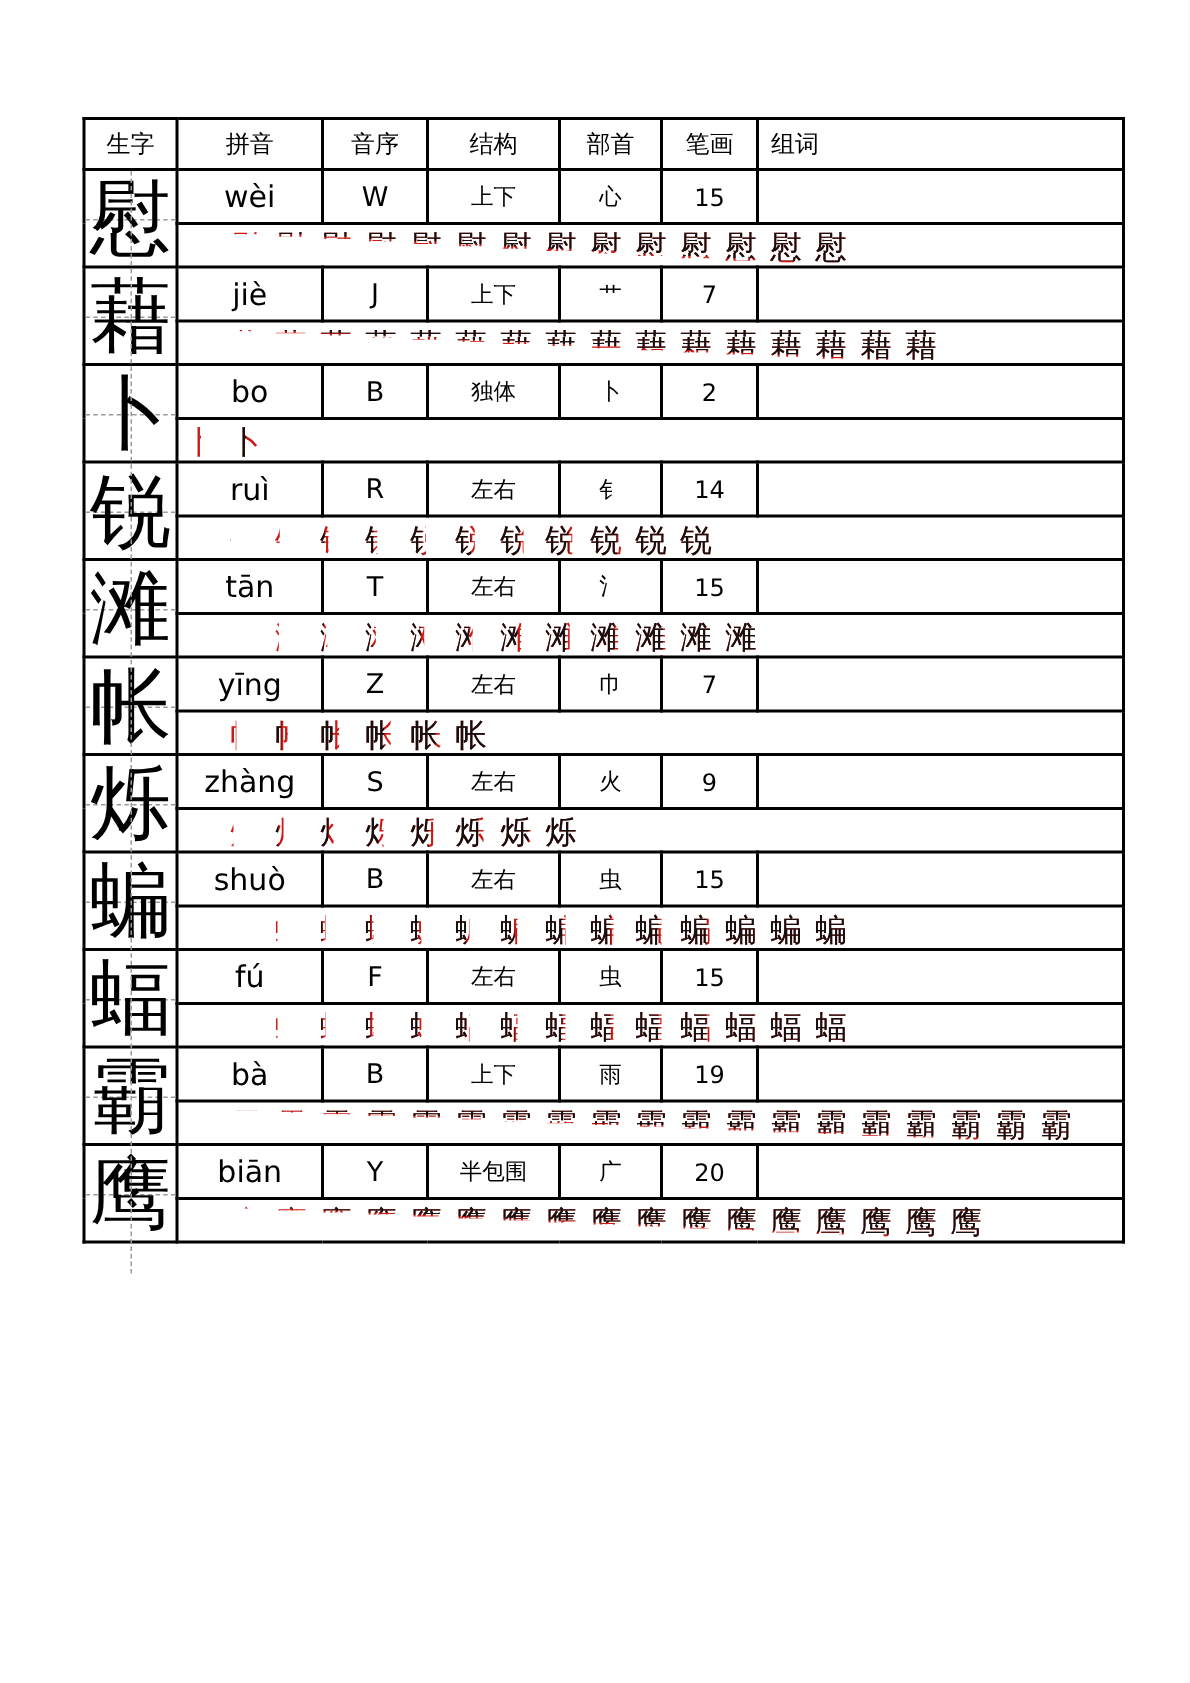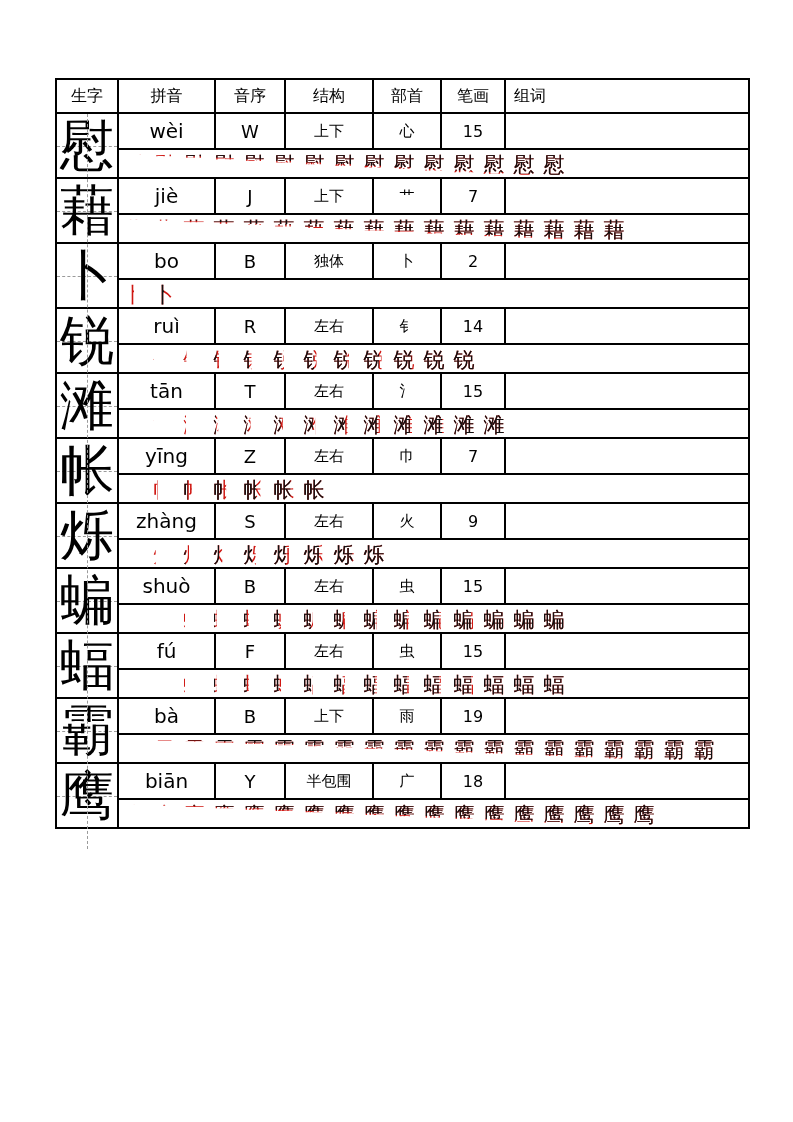--- a/index.html
+++ b/index.html
@@ -287,21 +287,21 @@
 
   <tr class="info-row">
     <td class="char-cell" rowspan="2">
       <span class="hguide"></span>
       <span class="big-char">鹰</span>
     </td>
     <td class="pinyin-cell">biān</td>
     <td class="yinxu-cell">Y</td>
     <td class="jiegou-cell">半包围</td>
     <td class="bushou-cell">广</td>
-    <td class="bihua-cell">18</td>
+    <td class="bihua-cell">20</td>
     <td class="zuci-cell"></td>
   </tr>
   <tr class="stroke-row">
     <td class="stroke-cell" colspan="6"><span class="step"><span class="glyph" style="color: rgb(207, 23, 18); clip-path: inset(0px 0px 94.4444%);">鹰</span></span><span class="step"><span class="glyph" style="color: rgb(207, 23, 18); clip-path: inset(0px 0px 88.8889%);">鹰</span><span class="glyph" style="color: rgb(17, 17, 17); clip-path: inset(0px 0px 94.4444%);">鹰</span></span><span class="step"><span class="glyph" style="color: rgb(207, 23, 18); clip-path: inset(0px 0px 83.3333%);">鹰</span><span class="glyph" style="color: rgb(17, 17, 17); clip-path: inset(0px 0px 88.8889%);">鹰</span></span><span class="step"><span class="glyph" style="color: rgb(207, 23, 18); clip-path: inset(0px 0px 77.7778%);">鹰</span><span class="glyph" style="color: rgb(17, 17, 17); clip-path: inset(0px 0px 83.3333%);">鹰</span></span><span class="step"><span class="glyph" style="color: rgb(207, 23, 18); clip-path: inset(0px 0px 72.2222%);">鹰</span><span class="glyph" style="color: rgb(17, 17, 17); clip-path: inset(0px 0px 77.7778%);">鹰</span></span><span class="step"><span class="glyph" style="color: rgb(207, 23, 18); clip-path: inset(0px 0px 66.6667%);">鹰</span><span class="glyph" style="color: rgb(17, 17, 17); clip-path: inset(0px 0px 72.2222%);">鹰</span></span><span class="step"><span class="glyph" style="color: rgb(207, 23, 18); clip-path: inset(0px 0px 61.1111%);">鹰</span><span class="glyph" style="color: rgb(17, 17, 17); clip-path: inset(0px 0px 66.6667%);">鹰</span></span><span class="step"><span class="glyph" style="color: rgb(207, 23, 18); clip-path: inset(0px 0px 55.5556%);">鹰</span><span class="glyph" style="color: rgb(17, 17, 17); clip-path: inset(0px 0px 61.1111%);">鹰</span></span><span class="step"><span class="glyph" style="color: rgb(207, 23, 18); clip-path: inset(0px 0px 50%);">鹰</span><span class="glyph" style="color: rgb(17, 17, 17); clip-path: inset(0px 0px 55.5556%);">鹰</span></span><span class="step"><span class="glyph" style="color: rgb(207, 23, 18); clip-path: inset(0px 0px 44.4444%);">鹰</span><span class="glyph" style="color: rgb(17, 17, 17); clip-path: inset(0px 0px 50%);">鹰</span></span><span class="step"><span class="glyph" style="color: rgb(207, 23, 18); clip-path: inset(0px 0px 38.8889%);">鹰</span><span class="glyph" style="color: rgb(17, 17, 17); clip-path: inset(0px 0px 44.4444%);">鹰</span></span><span class="step"><span class="glyph" style="color: rgb(207, 23, 18); clip-path: inset(0px 0px 33.3333%);">鹰</span><span class="glyph" style="color: rgb(17, 17, 17); clip-path: inset(0px 0px 38.8889%);">鹰</span></span><span class="step"><span class="glyph" style="color: rgb(207, 23, 18); clip-path: inset(0px 0px 27.7778%);">鹰</span><span class="glyph" style="color: rgb(17, 17, 17); clip-path: inset(0px 0px 33.3333%);">鹰</span></span><span class="step"><span class="glyph" style="color: rgb(207, 23, 18); clip-path: inset(0px 0px 22.2222%);">鹰</span><span class="glyph" style="color: rgb(17, 17, 17); clip-path: inset(0px 0px 27.7778%);">鹰</span></span><span class="step"><span class="glyph" style="color: rgb(207, 23, 18); clip-path: inset(0px 0px 16.6667%);">鹰</span><span class="glyph" style="color: rgb(17, 17, 17); clip-path: inset(0px 0px 22.2222%);">鹰</span></span><span class="step"><span class="glyph" style="color: rgb(207, 23, 18); clip-path: inset(0px 0px 11.1111%);">鹰</span><span class="glyph" style="color: rgb(17, 17, 17); clip-path: inset(0px 0px 16.6667%);">鹰</span></span><span class="step"><span class="glyph" style="color: rgb(207, 23, 18); clip-path: inset(0px 0px 5.55556%);">鹰</span><span class="glyph" style="color: rgb(17, 17, 17); clip-path: inset(0px 0px 11.1111%);">鹰</span></span><span class="step"><span class="glyph" style="color: rgb(207, 23, 18); clip-path: inset(0px 0px 0%);">鹰</span><span class="glyph" style="color: rgb(17, 17, 17); clip-path: inset(0px 0px 5.55556%);">鹰</span></span></td>
   </tr>
 </tbody>
     </table>
     <div class="vguide" style="left:32px; top:36px; height:735px;"></div>
   </div>
 </div>

